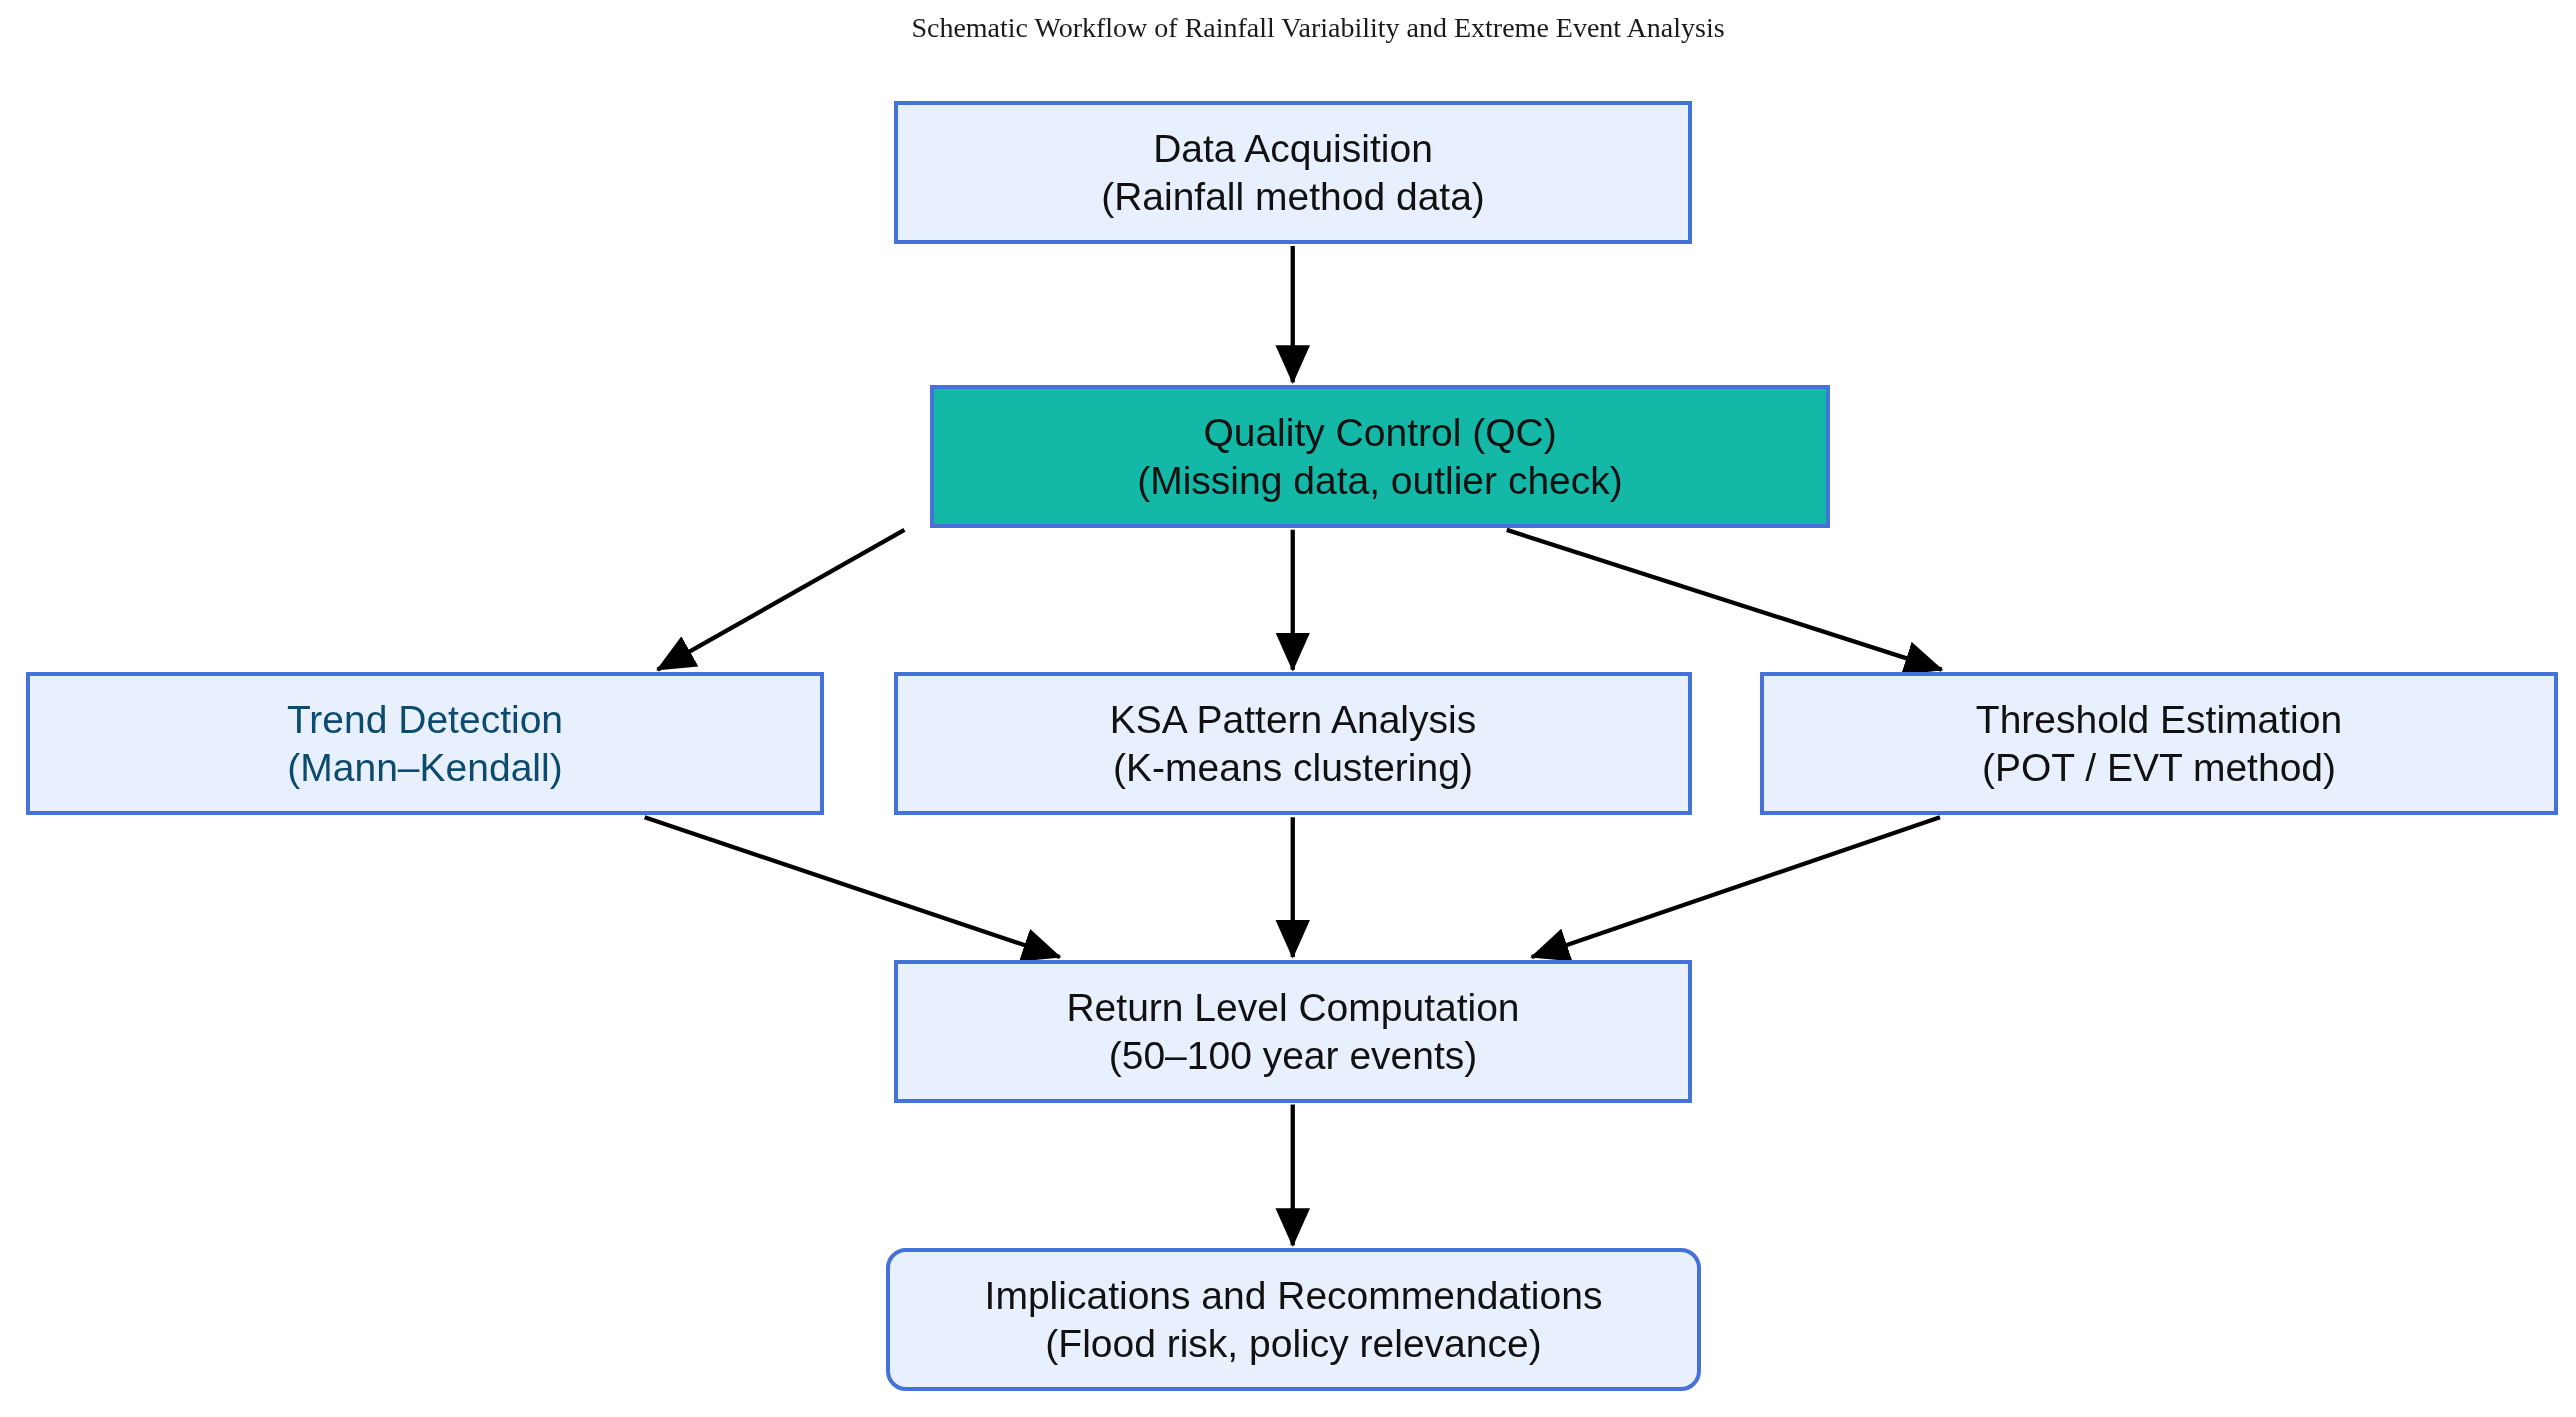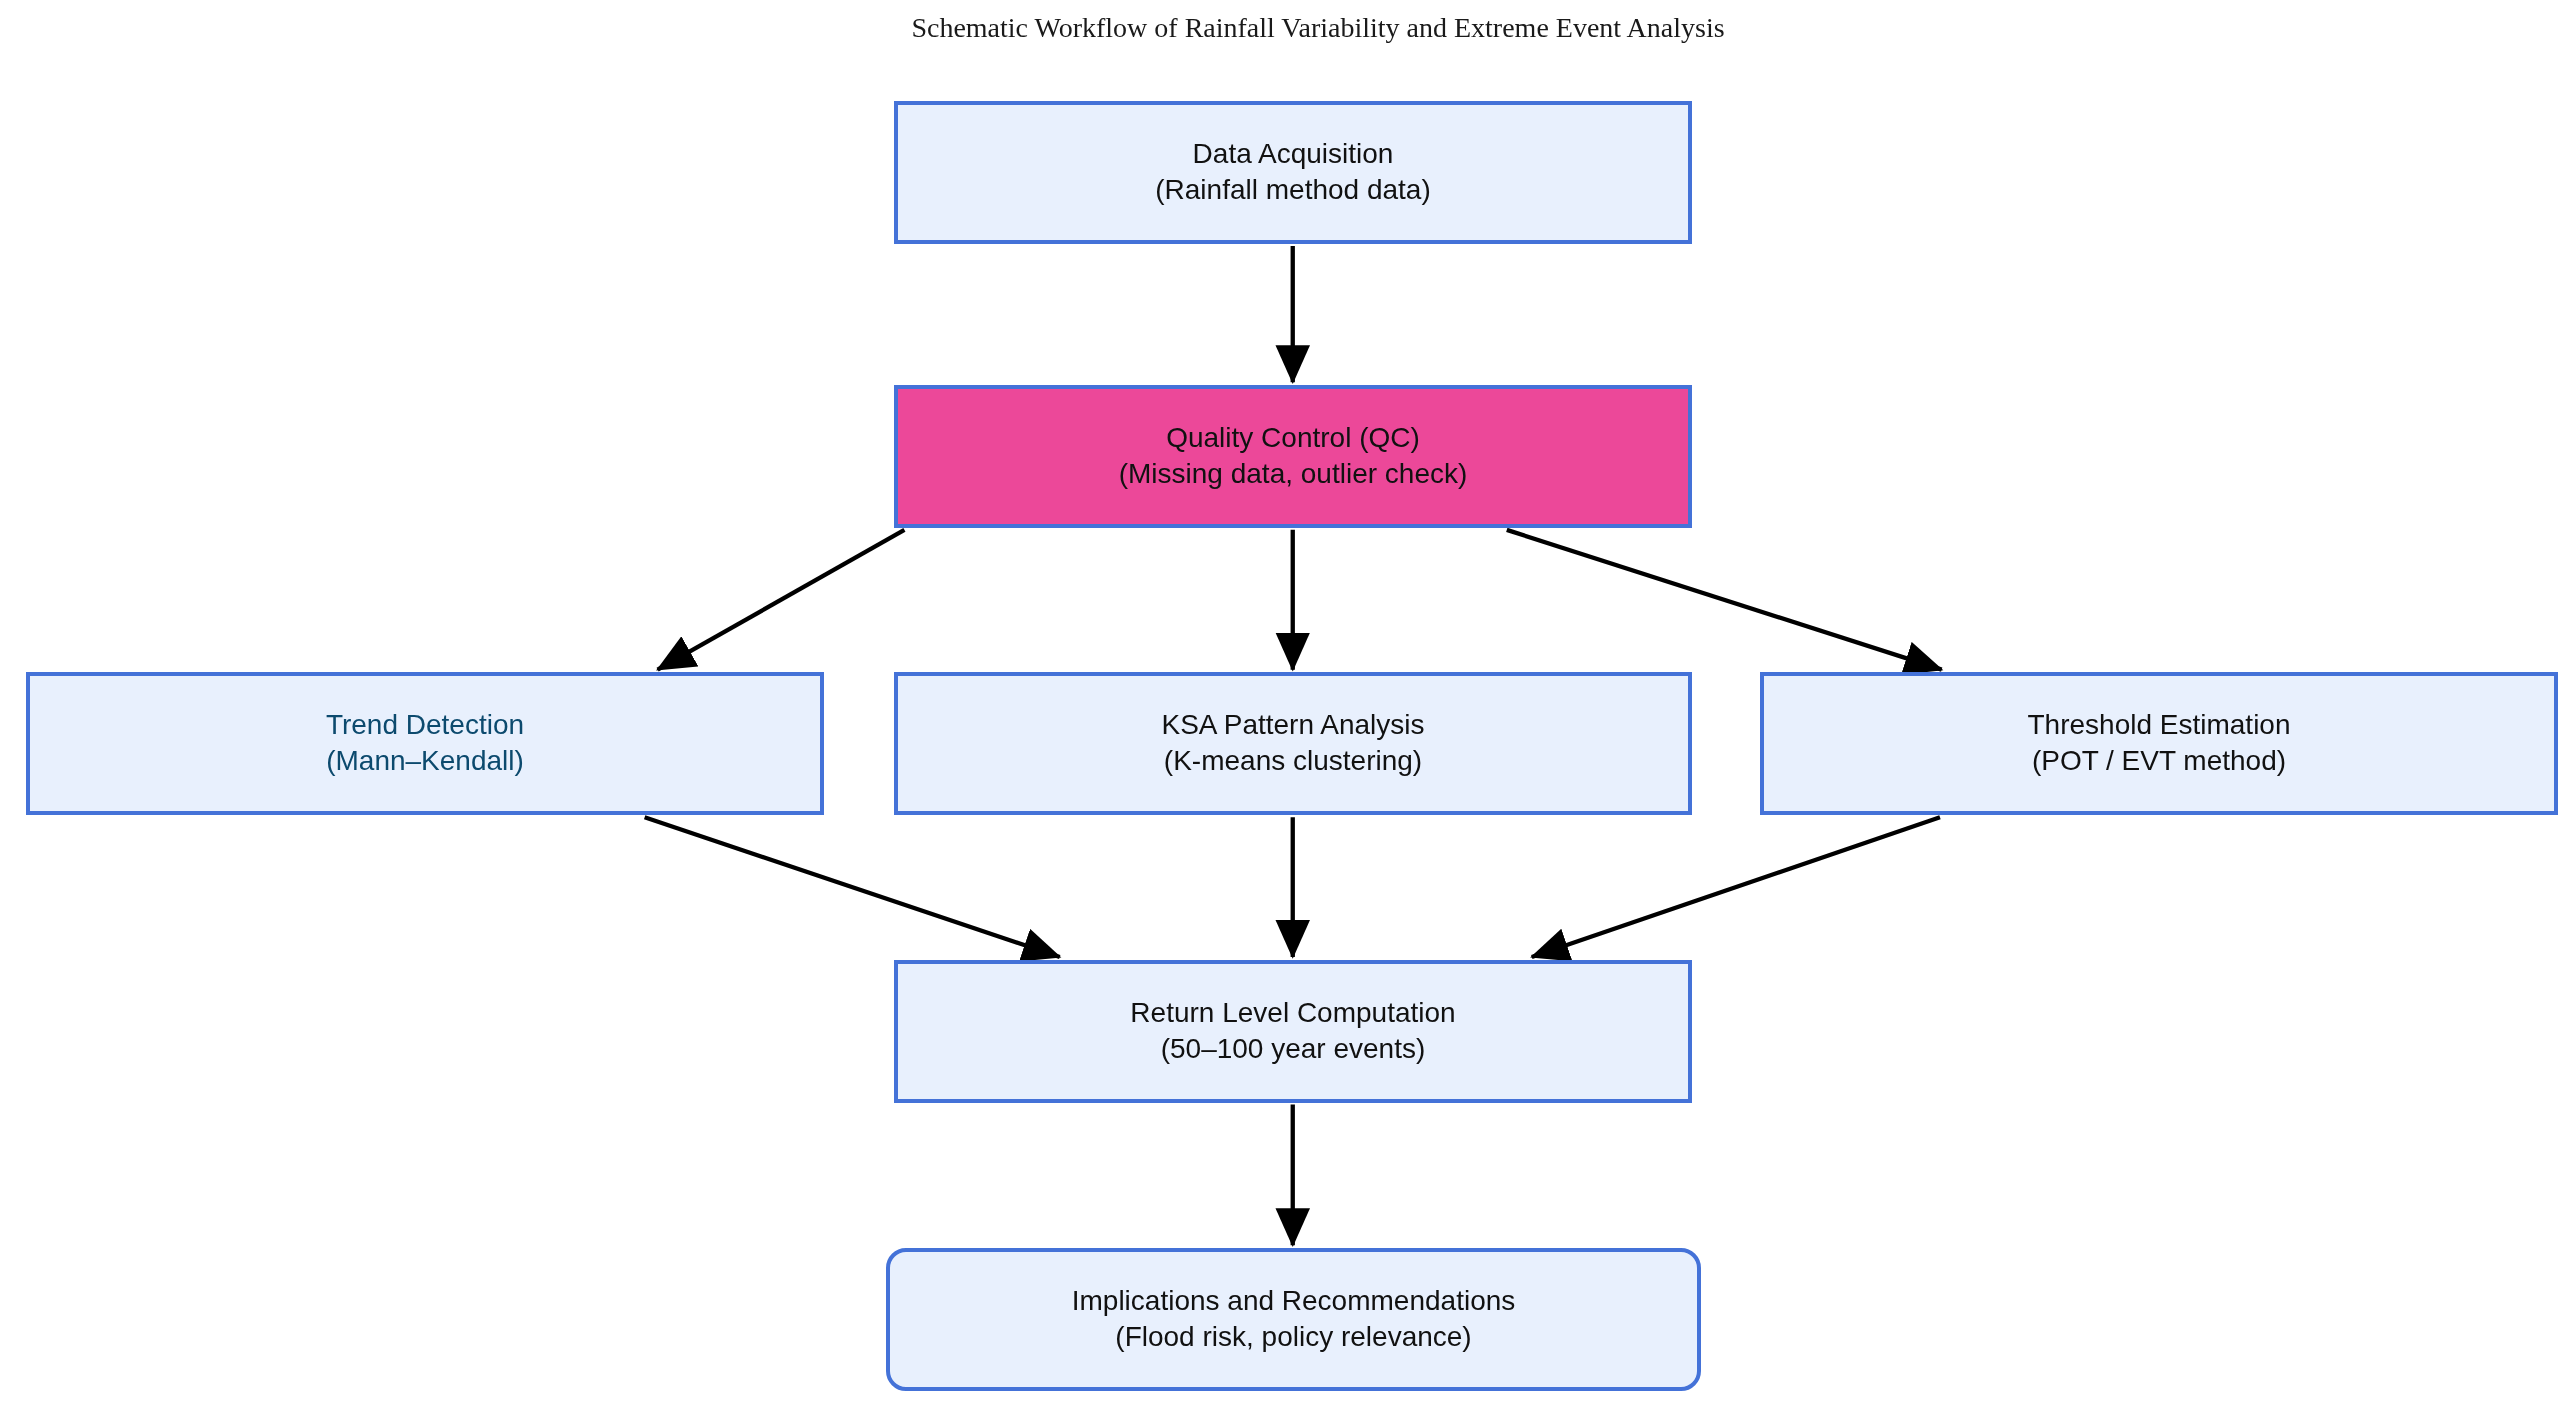--- a/index.html
+++ b/index.html
@@ -44,21 +44,21 @@
     position: absolute;
     box-sizing: border-box;
     background: #e8f0fd;
     border: 4.3px solid #4472d8;
     display: flex;
     flex-direction: column;
     align-items: center;
     justify-content: center;
     font-family: "Liberation Sans", "DejaVu Sans", sans-serif;
     color: #111111;
-    font-size: 28px;
+    font-size: 39px;
     line-height: 1.16;
     text-align: right;
   }
   .node .l1, .node .l2 {
     display: block;
     white-space: nowrap;
   }
   .node .l2 { margin-top: 3.5px; }
 </style>
 </head>
@@ -84,21 +84,21 @@
         <line x1="2248" y1="947" x2="1775" y2="1109" stroke="#000000" stroke-width="5" marker-end="url(#arrowhead)"></line>
         <line x1="1498" y1="1280" x2="1498" y2="1443" stroke="#000000" stroke-width="5" marker-end="url(#arrowhead)"></line>
       </g>
   </svg>
 
   <div id="node-layer">
       <div class="node" style="left: 894px; top: 101px; width: 798px; height: 143px; background: rgb(232, 240, 253); border-color: rgb(68, 114, 216); color: rgb(17, 17, 17);">
         <span class="l1">Data Acquisition</span>
         <span class="l2">(Rainfall method data)</span>
       </div>
-      <div class="node" style="left: 894px; top: 385px; width: 798px; height: 143px; background: #ec4899; border-color: rgb(68, 114, 216); color: rgb(17, 17, 17);">
+      <div class="node" style="left: 930px; top: 385px; width: 900px; height: 143px; background: #14b8a6; border-color: rgb(68, 114, 216); color: rgb(17, 17, 17);">
         <span class="l1">Quality Control (QC)</span>
         <span class="l2">(Missing data, outlier check)</span>
       </div>
       <div class="node" style="left: 26px; top: 672px; width: 798px; height: 143px; background: rgb(232, 240, 253); border-color: rgb(68, 114, 216); color: #0c4a6e;">
         <span class="l1">Trend Detection</span>
         <span class="l2">(Mann–Kendall)</span>
       </div>
       <div class="node" style="left: 894px; top: 672px; width: 798px; height: 143px; background: rgb(232, 240, 253); border-color: rgb(68, 114, 216); color: rgb(17, 17, 17);">
         <span class="l1">KSA Pattern Analysis</span>
         <span class="l2">(K-means clustering)</span>

